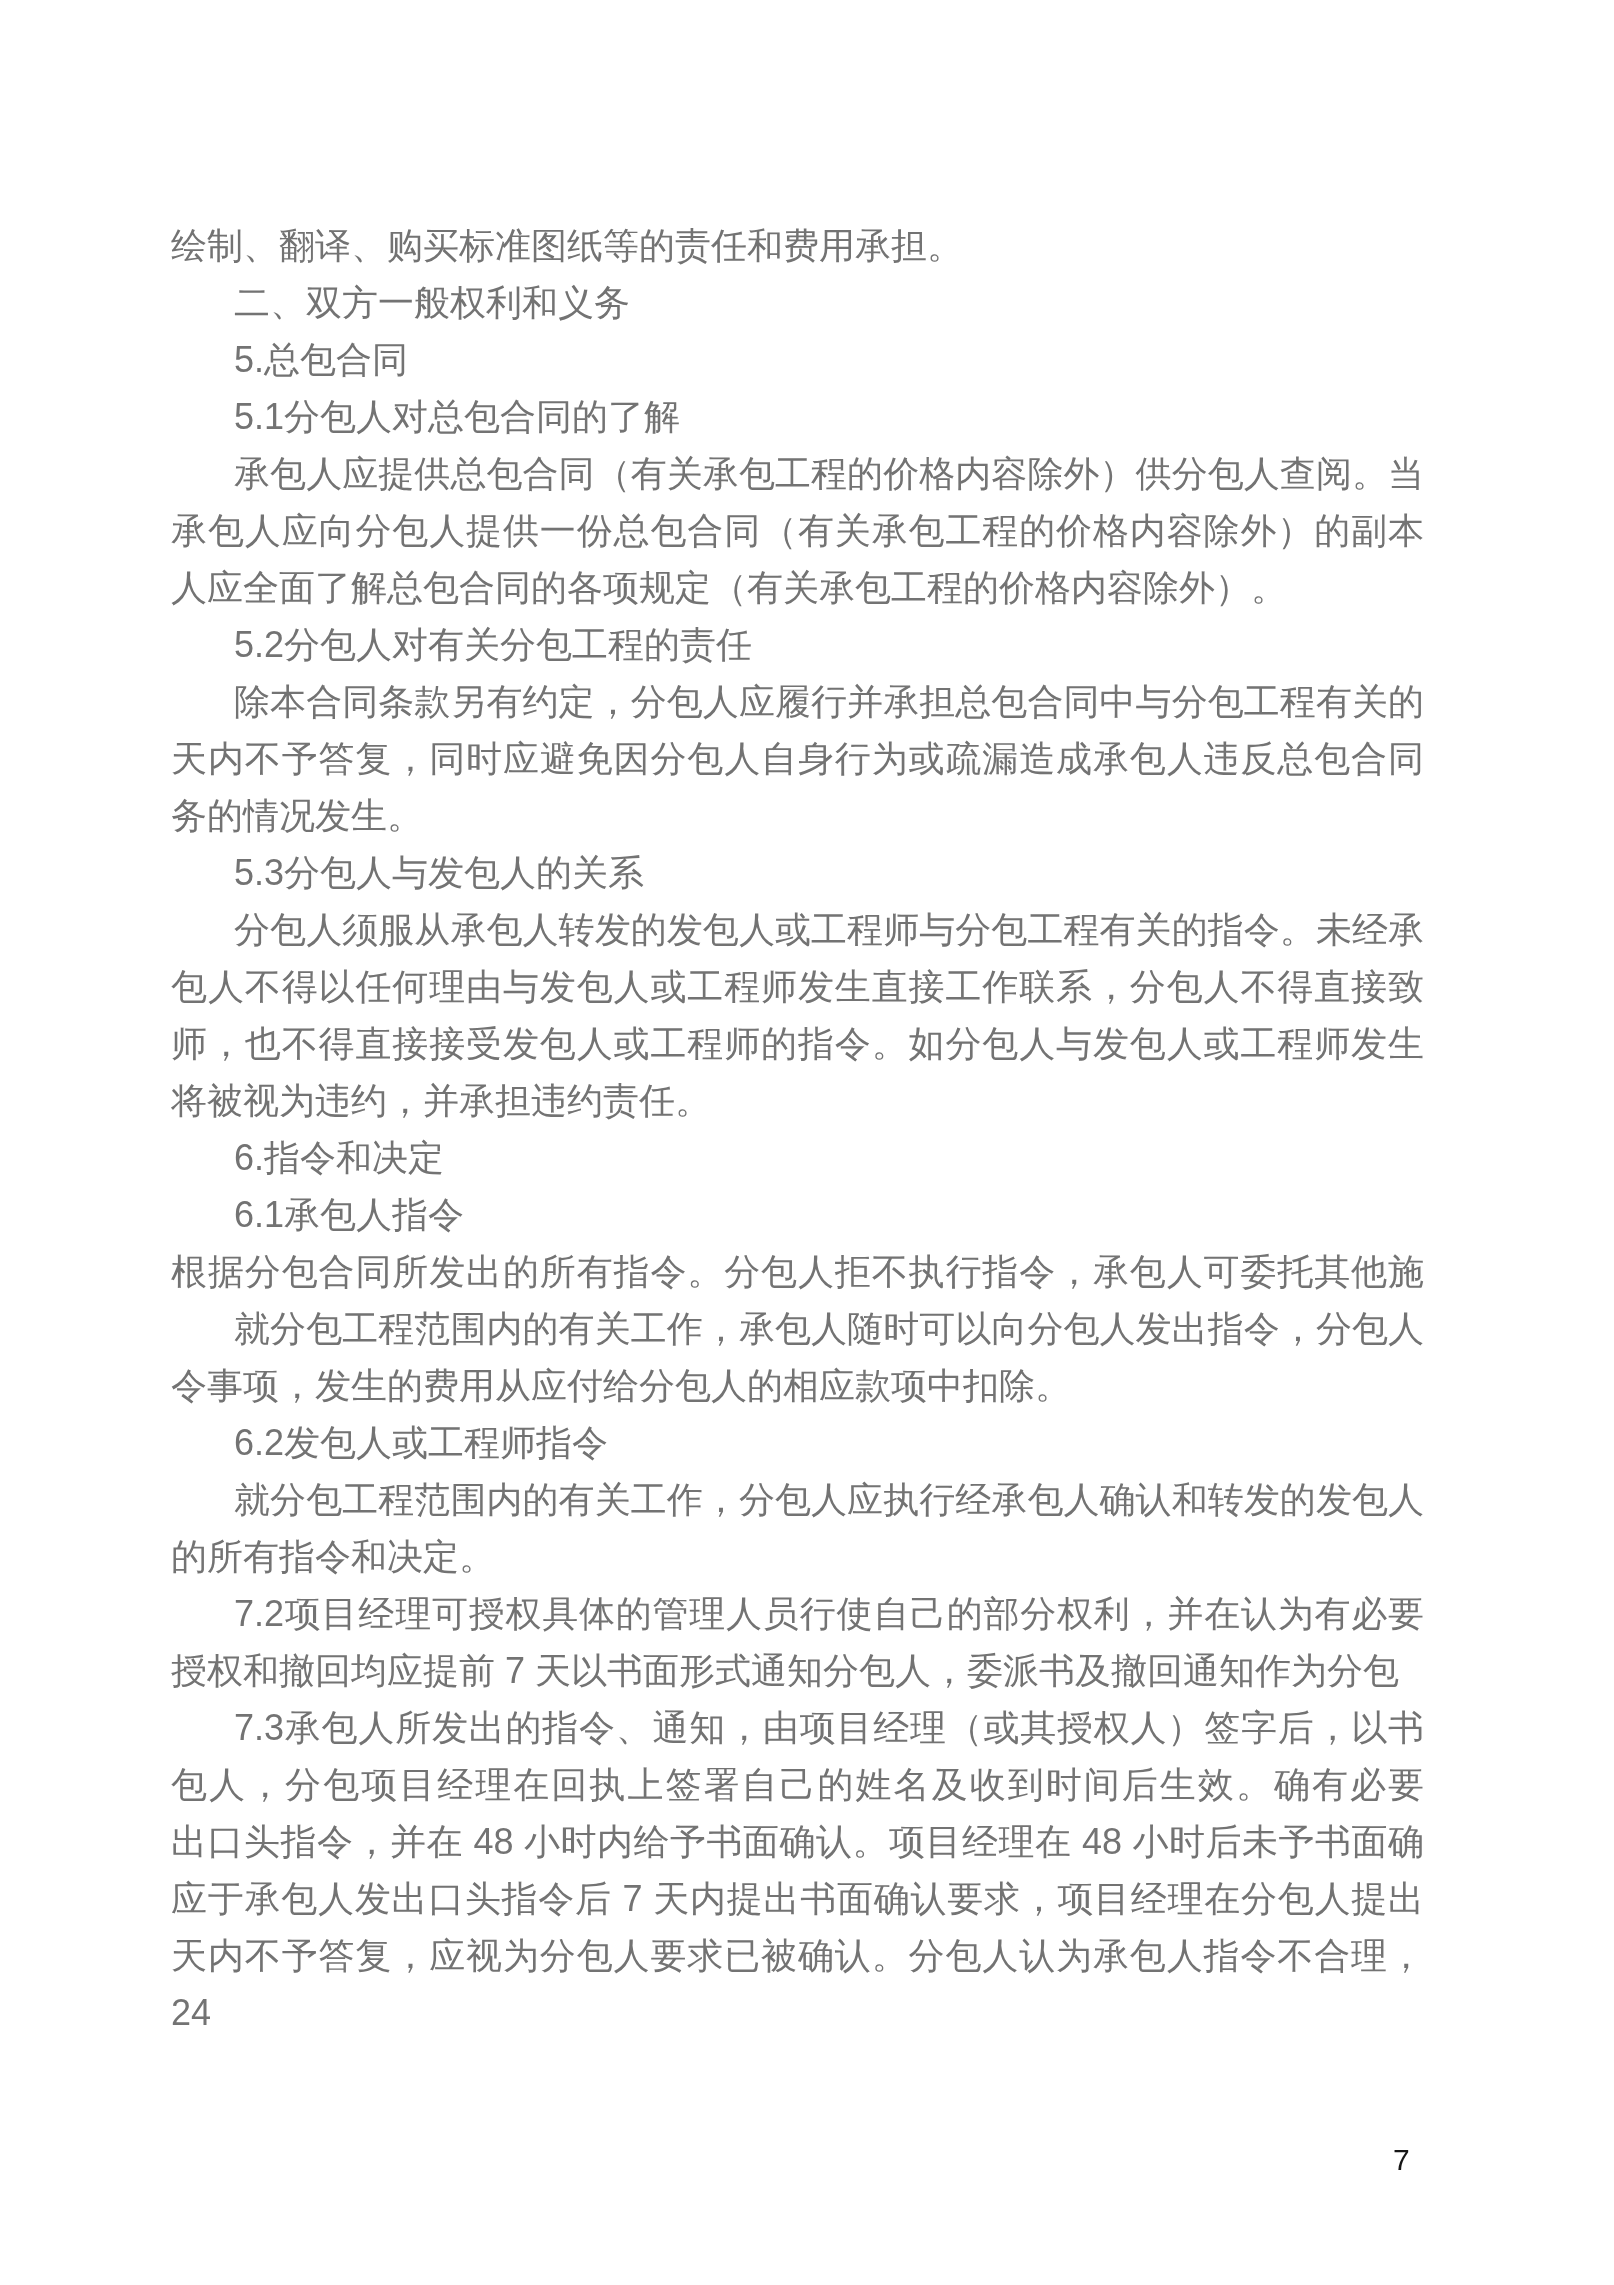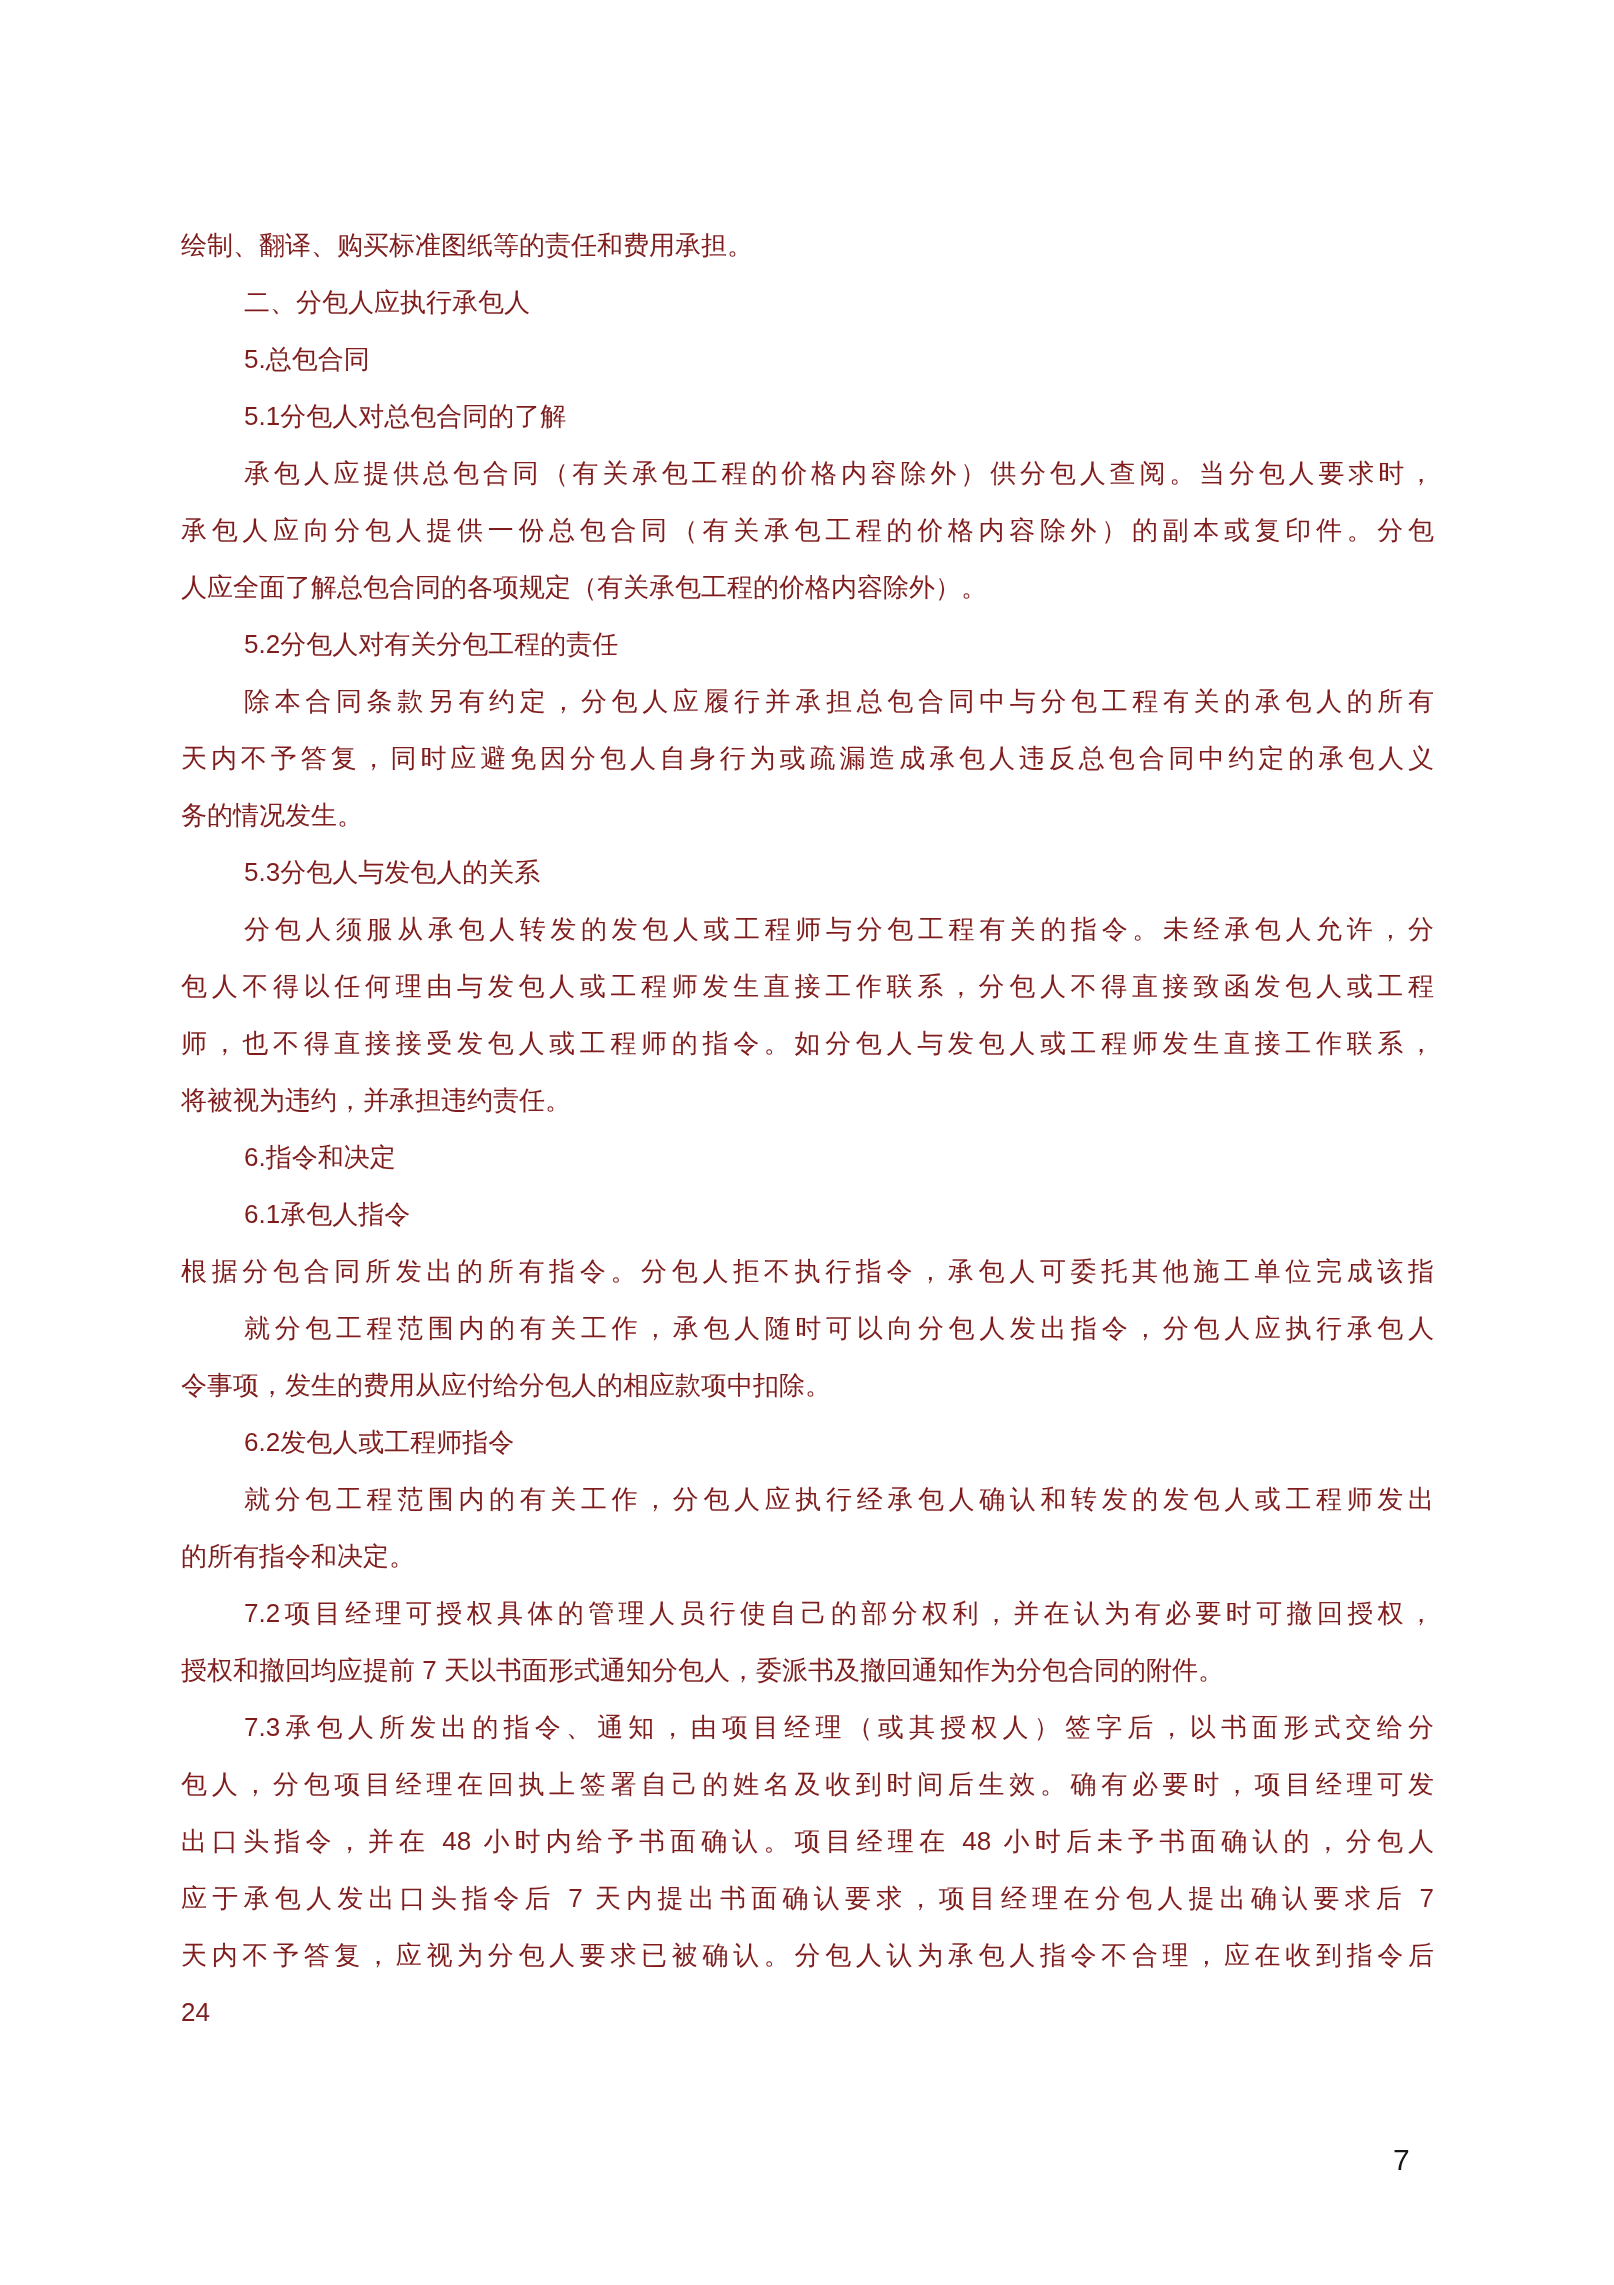--- a/index.html
+++ b/index.html
@@ -11,26 +11,26 @@
     position: relative;
     width: 1615px;
     height: 2285px;
     background: #ffffff;
     color: #161616;
     font-family: "Liberation Sans", "DejaVu Sans", sans-serif;
     overflow: hidden;
   }
   .text-block {
     position: absolute;
-    left: 181px;
+    left: 171px;
     top: 217px;
     width: 1253px;
-    font-size: 26px;
+    font-size: 36px;
     line-height: 57px;
-    color: #7f1d1d;
+    color: #737373;
   }
   .ln {
     height: 57px;
     overflow: hidden;
     text-align: left;
     white-space: normal;
   }
   .ln.ind {
     text-indent: 63px;
   }
@@ -47,21 +47,21 @@
     line-height: 36px;
     color: #161616;
   }
 </style>
 </head>
 <body>
 
 <div class="page">
   <div class="text-block">
     <div class="ln">绘制、翻译、购买标准图纸等的责任和费用承担。</div>
-    <div class="ln ind">二、分包人应执行承包人</div>
+    <div class="ln ind">二、双方一般权利和义务</div>
     <div class="ln ind">5.总包合同</div>
     <div class="ln ind">5.1分包人对总包合同的了解</div>
     <div class="ln ind jf">承包人应提供总包合同（有关承包工程的价格内容除外）供分包人查阅。当分包人要求时，</div>
     <div class="ln jf">承包人应向分包人提供一份总包合同（有关承包工程的价格内容除外）的副本或复印件。分包</div>
     <div class="ln">人应全面了解总包合同的各项规定（有关承包工程的价格内容除外）。</div>
     <div class="ln ind">5.2分包人对有关分包工程的责任</div>
     <div class="ln ind jf">除本合同条款另有约定，分包人应履行并承担总包合同中与分包工程有关的承包人的所有</div>
     <div class="ln jf">天内不予答复，同时应避免因分包人自身行为或疏漏造成承包人违反总包合同中约定的承包人义</div>
     <div class="ln">务的情况发生。</div>
     <div class="ln ind">5.3分包人与发包人的关系</div>

